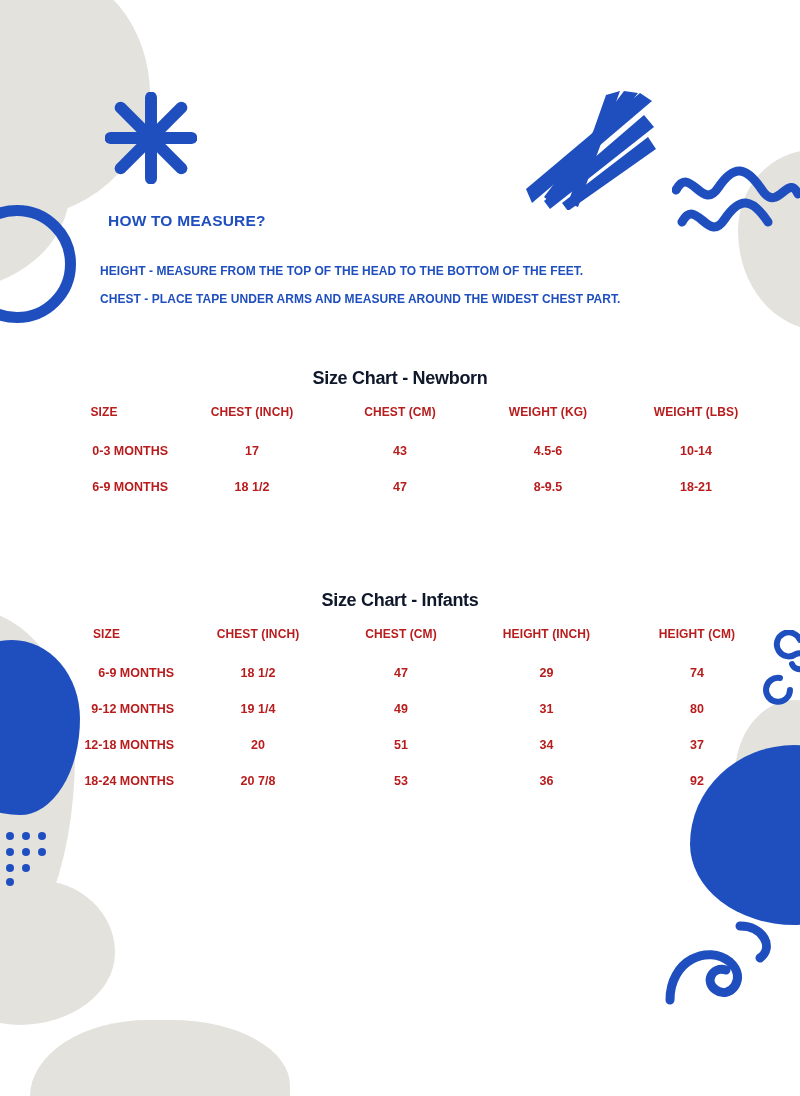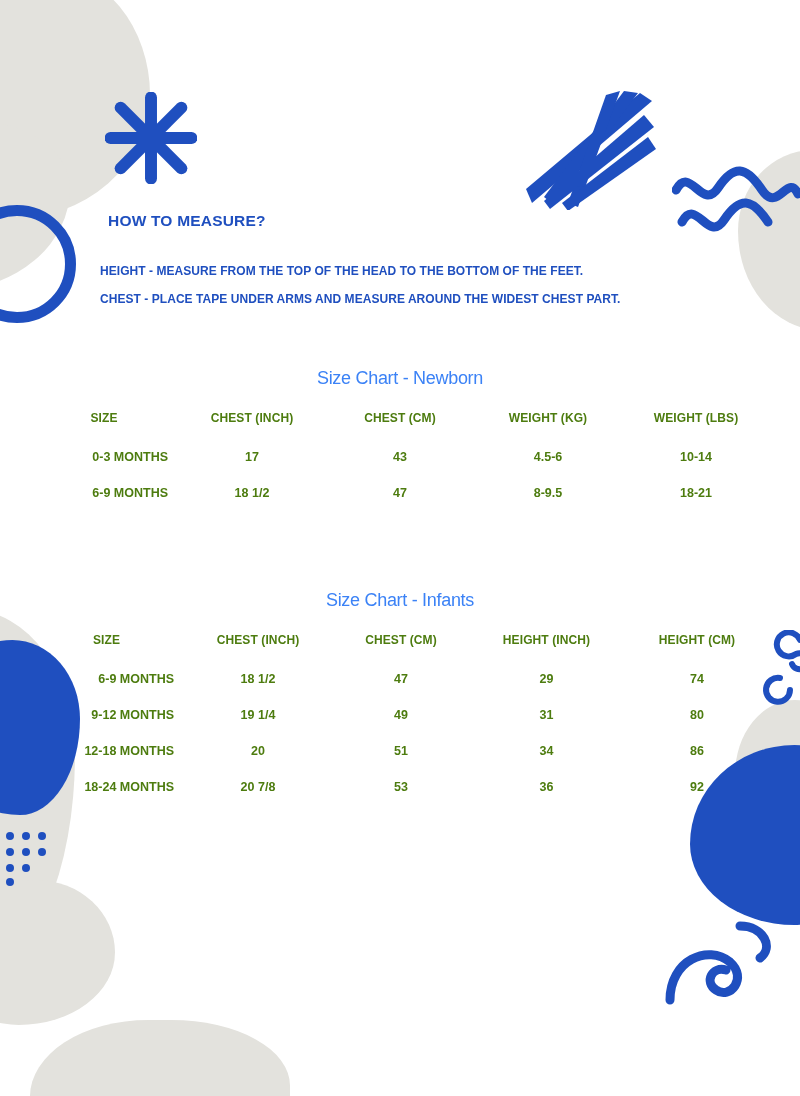--- a/index.html
+++ b/index.html
@@ -195,30 +195,30 @@
   .chart-block {
     position: absolute;
     left: 0;
     width: 800px;
   }
   .chart-newborn { top: 368px; }
   .chart-infants { top: 590px; }
 
   .chart-title {
     text-align: center;
-    color: #3b82f6;
+    color: #0f172a;
     font-size: 18px;
-    font-weight: normal;
+    font-weight: bold;
     letter-spacing: -0.3px;
     margin-bottom: 12px;
   }
   table.size-table {
     border-collapse: collapse;
-    margin: 18px auto;
-    color: #4d7c0f;
+    margin: 12px auto;
+    color: #b91c1c;
   }
   table.size-table th {
     font-size: 12px;
     font-weight: bold;
     padding: 4px 10px 14px 10px;
     text-align: center;
     letter-spacing: 0.1px;
     white-space: nowrap;
   }
   table.size-table td {
@@ -378,21 +378,21 @@
             <td>19 1/4</td>
             <td>49</td>
             <td>31</td>
             <td>80</td>
           </tr>
           <tr>
             <td class="sizecol">12-18 MONTHS</td>
             <td>20</td>
             <td>51</td>
             <td>34</td>
-            <td>86</td>
+            <td>37</td>
           </tr>
           <tr>
             <td class="sizecol">18-24 MONTHS</td>
             <td>20 7/8</td>
             <td>53</td>
             <td>36</td>
             <td>92</td>
           </tr>
         </tbody>
       </table>

